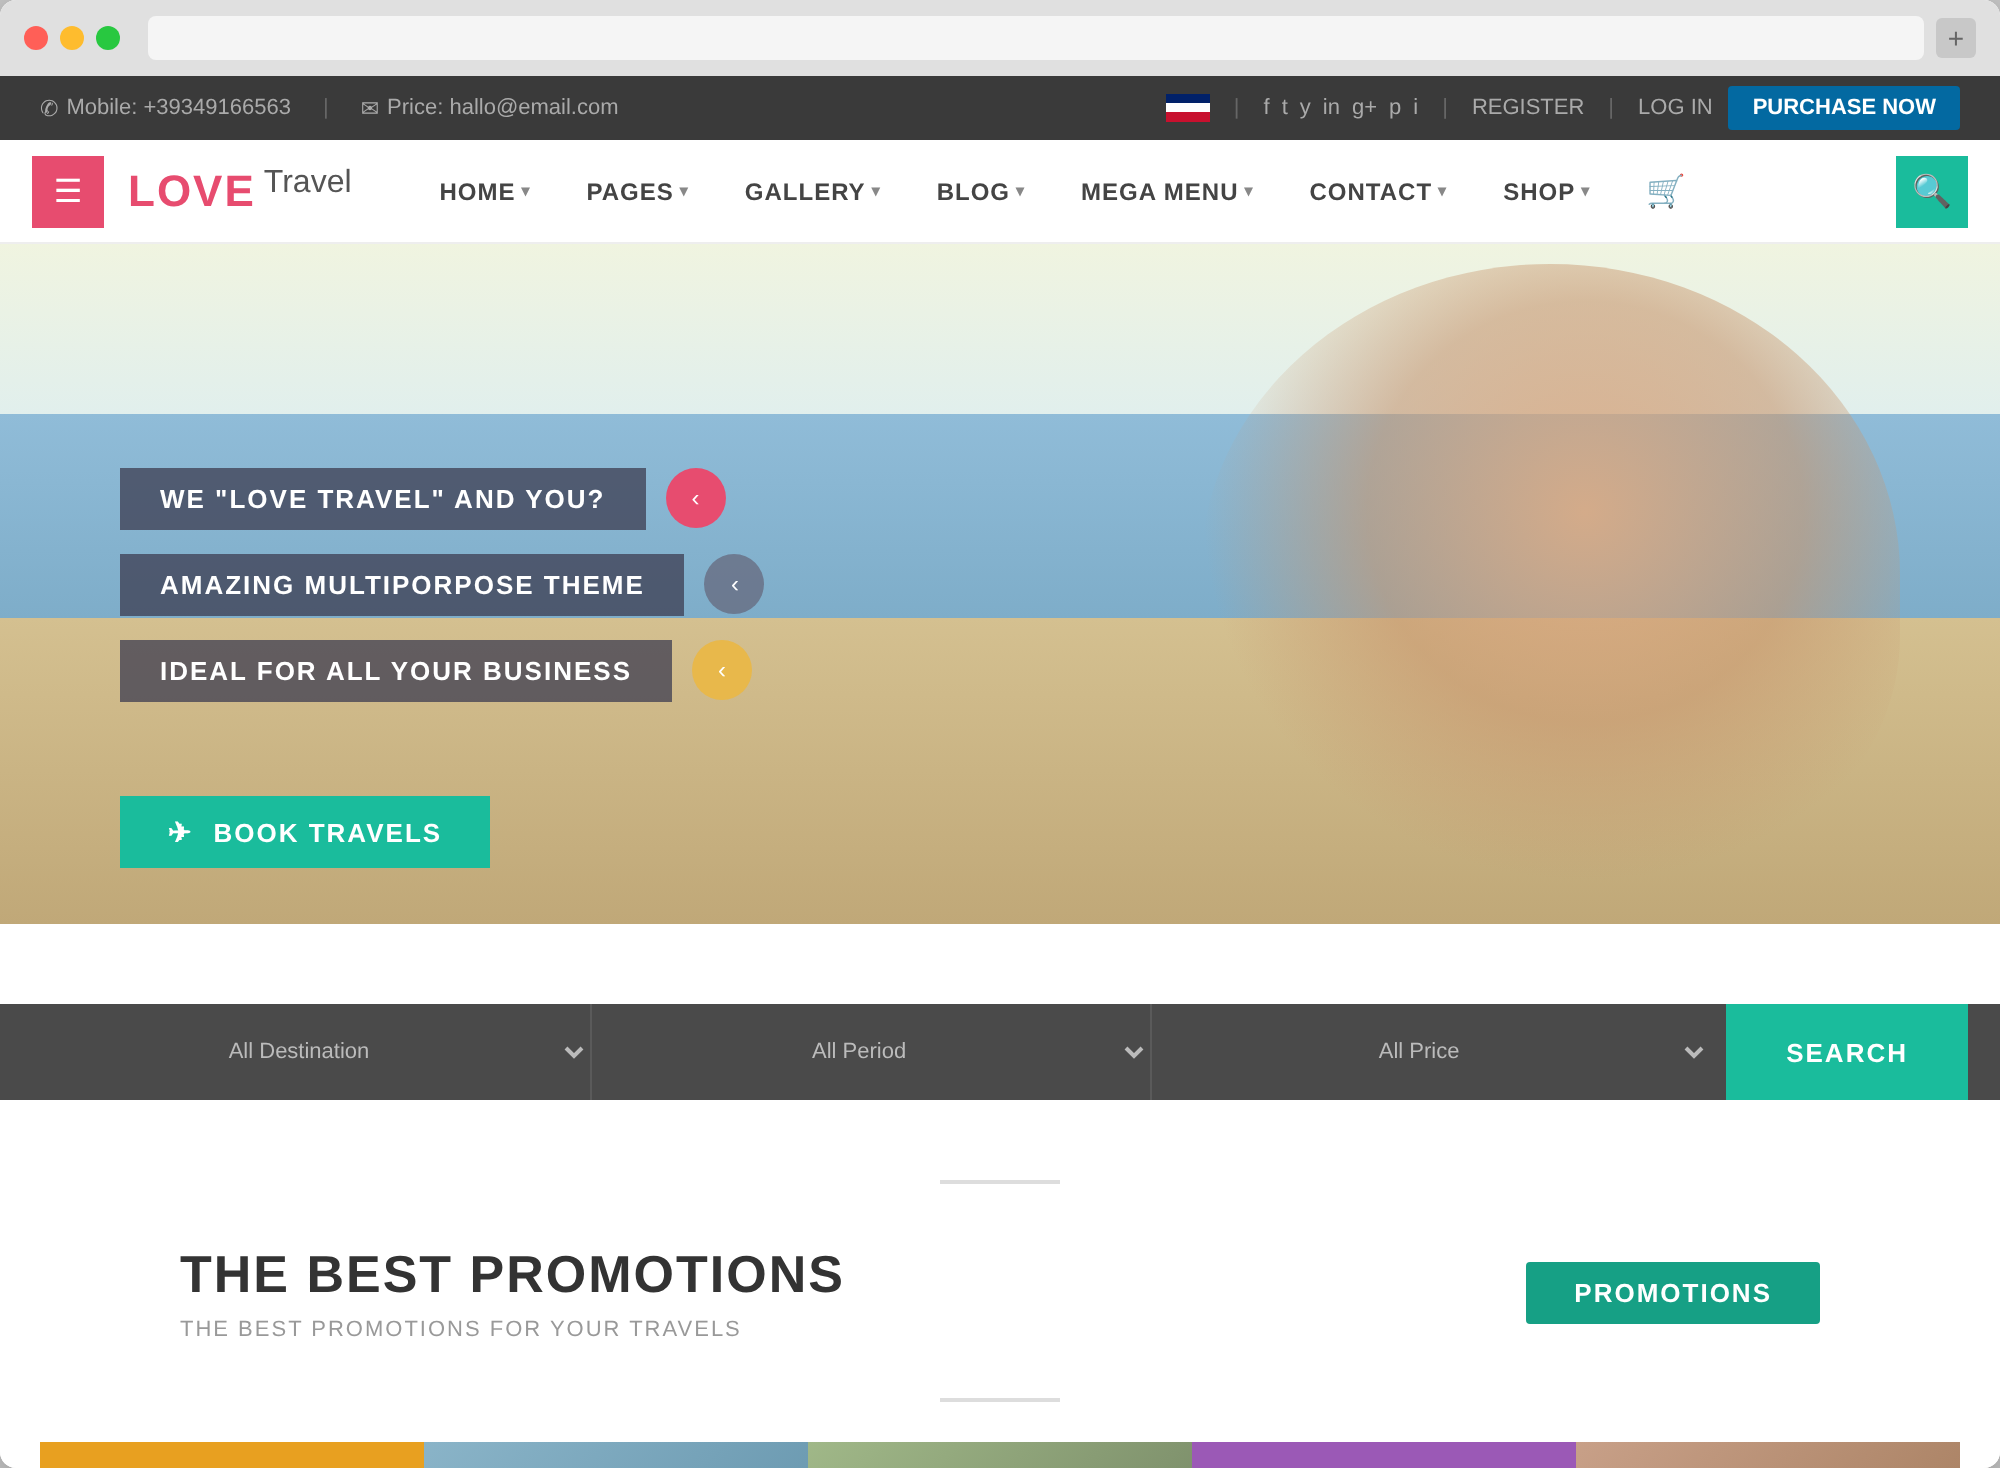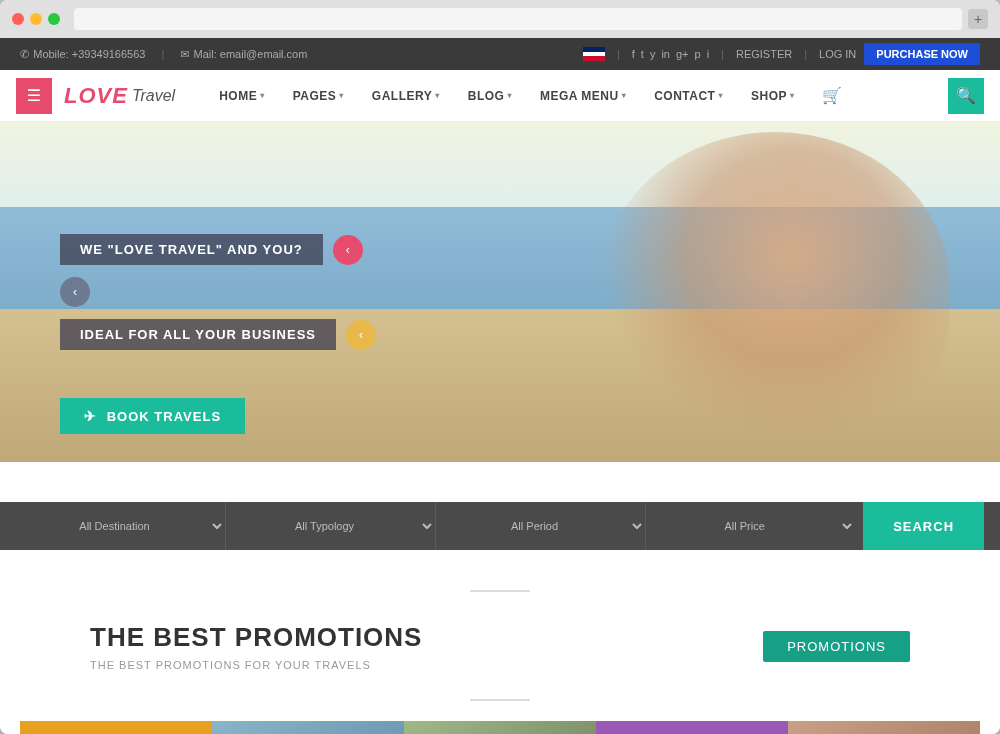--- a/index.html
+++ b/index.html
@@ -101,21 +101,21 @@
       text-decoration: none;
       font-size: 11px;
     }
     .social-icons {
       display: flex; gap: 6px; align-items: center;
     }
     .social-icon {
       color: #aaa; font-size: 11px; cursor: pointer;
     }
     .purchase-btn {
-      background: #1d4ed8;
+      background: #0369a1;
       color: #fff;
       padding: 5px 12px;
       border: none;
       border-radius: 2px;
       font-size: 11px;
       font-weight: bold;
       cursor: pointer;
       text-transform: uppercase;
     }
 
@@ -133,24 +133,23 @@
       background: #e74c6f;
       color: #fff;
       border: none;
       width: 36px; height: 36px;
       display: flex; align-items: center; justify-content: center;
       cursor: pointer;
       margin-right: 12px;
       font-size: 16px;
     }
     .logo {
-      display: flex; align-items: center; gap: 4px;
+      display: flex; align-items: flex-start; gap: 4px;
       margin-right: 30px;
       text-decoration: none;
-      font-style: italic;
     }
     .logo-love {
       font-size: 22px;
       font-weight: bold;
       color: #e74c6f;
       letter-spacing: 1px;
     }
     .logo-travel {
       font-size: 16px;
       color: #555;
@@ -355,21 +354,21 @@
       letter-spacing: 1px;
       cursor: pointer;
       border-radius: 2px;
     }
     .promo-btn-promo {
       background: #16a085;
       color: #fff;
       border: none;
       padding: 8px 24px;
       font-size: 13px;
-      font-weight: 400;
+      font-weight: 700;
       text-transform: uppercase;
       letter-spacing: 1px;
       cursor: pointer;
       border-radius: 2px;
       margin-left: 24px;
     }
     .promo-title-block {
     }
     .promo-main-title {
       font-size: 26px;
@@ -431,21 +430,21 @@
 
     <div class="top-bar">
       <div class="top-bar-left">
         <span>
           <span class="phone-icon"></span>
           <span>Mobile: +39349166563</span>
         </span>
         <span style="color:#666;">|</span>
         <span>
           <span class="mail-icon"></span>
-          <span>Mail: email@email.com</span>
+          <span>Price: hallo@email.com</span>
         </span>
       </div>
       <div class="top-bar-right">
         <div class="flag" style="display:inline-block;width:22px;height:14px;background:linear-gradient(#012169 0%,#012169 33%,#fff 33%,#fff 66%,#c8102e 66%,#c8102e 100%);"></div>
         <span class="top-bar-divider">|</span>
         <div class="social-icons">
           <span class="social-icon">f</span>
           <span class="social-icon">t</span>
           <span class="social-icon">y</span>
           <span class="social-icon">in</span>
@@ -530,42 +529,40 @@
       <div class="hero-sand" style="bottom:60px;top:55%;background:linear-gradient(to bottom,#d4c090 0%,#c0a878 100%);"></div>
 
       <div style="position:absolute;right:50px;top:10px;width:350px;height:310px;background:radial-gradient(ellipse at 55% 40%, rgba(220,170,130,0.9) 0%, rgba(200,150,110,0.6) 40%, transparent 70%);border-radius:50% 50% 40% 40%;"></div>
 
       <div class="hero-content">
         <div class="slider-text-item">
           <div class="slider-text-box">WE "LOVE TRAVEL" AND YOU?</div>
           <div class="slider-arrow arrow-pink">‹</div>
         </div>
         <div class="slider-text-item">
+          <div class="slider-text-box">AMAZING MULTIPORPOSE THEME</div>
           <div class="slider-arrow arrow-gray">‹</div>
         </div>
         <div class="slider-text-item">
           <div class="slider-text-box">IDEAL FOR ALL YOUR BUSINESS</div>
           <div class="slider-arrow arrow-gold">‹</div>
         </div>
       </div>
 
       <div class="book-btn-wrap">
         <button class="book-btn">
           <span class="book-btn-icon">✈</span>
           <span>BOOK TRAVELS</span>
         </button>
       </div>
     </div>
 
     <div class="search-bar">
       <select class="search-select">
         <option>All Destination</option>
-      </select>
-      <select class="search-select">
-        <option>All Typology</option>
       </select>
       <select class="search-select">
         <option>All Period</option>
       </select>
       <select class="search-select">
         <option>All Price</option>
       </select>
       <button class="search-btn-main">SEARCH</button>
     </div>
 

